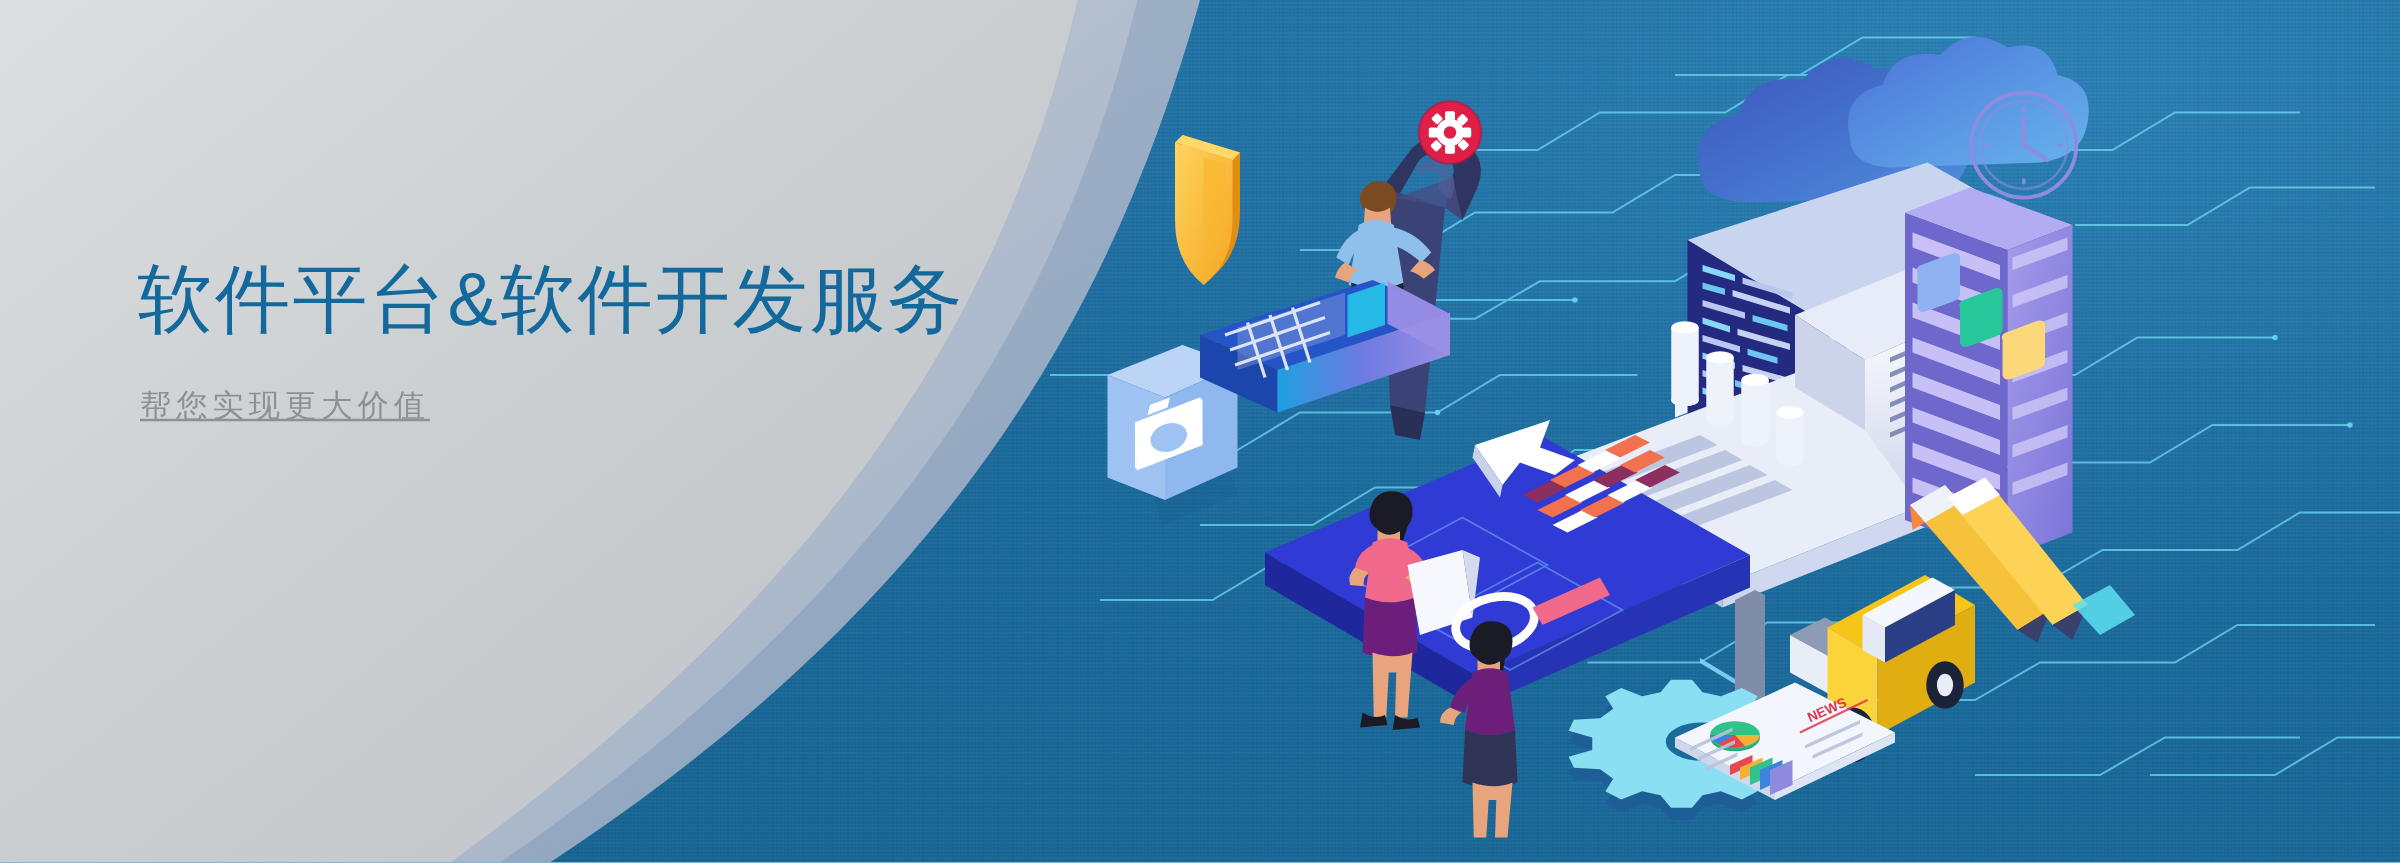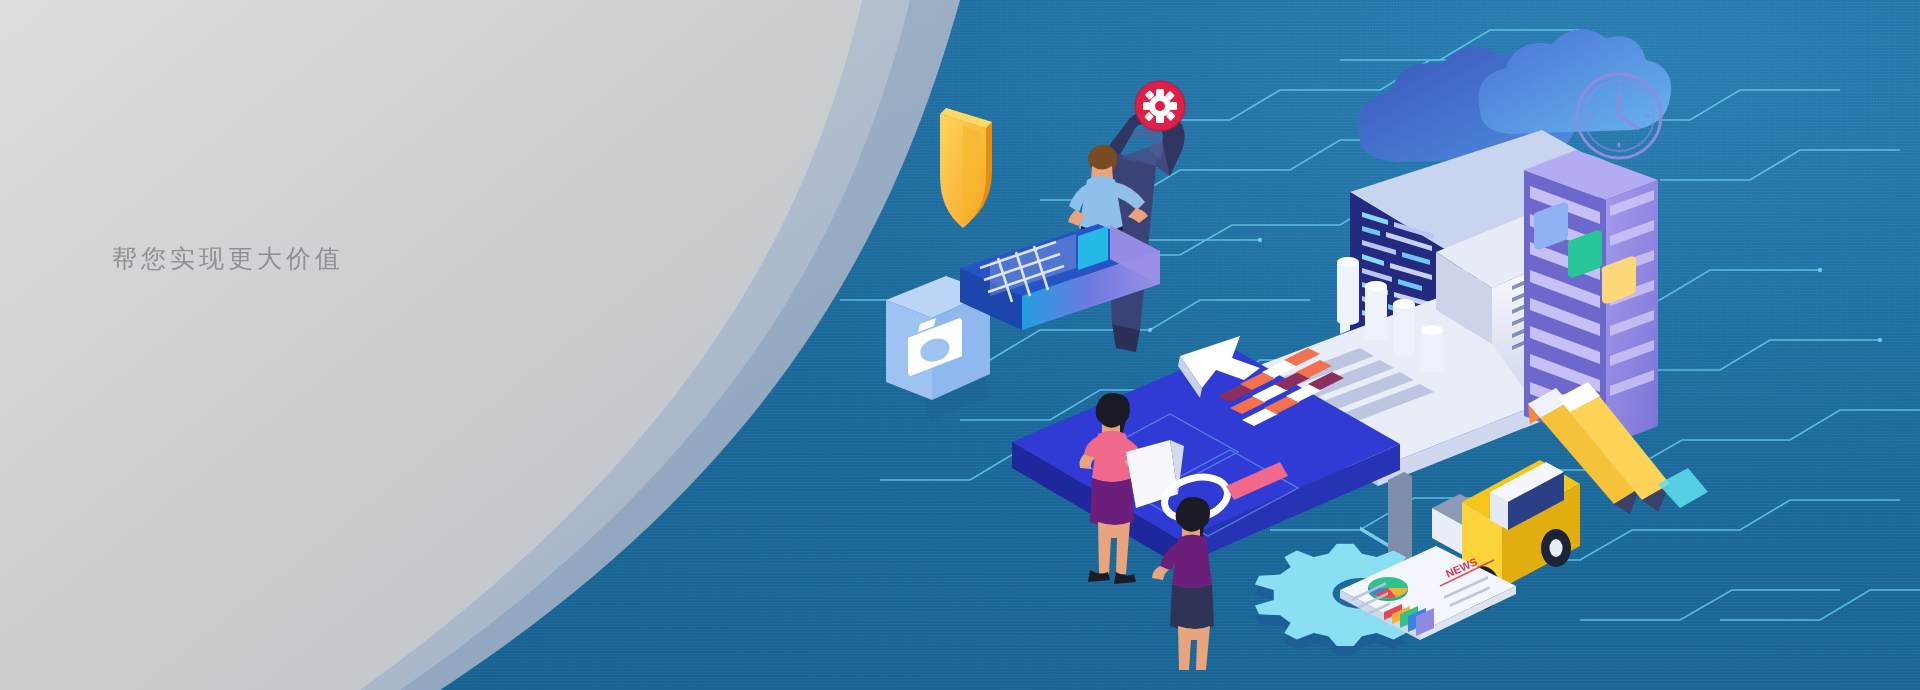--- a/index.html
+++ b/index.html
@@ -31,21 +31,21 @@
   .bg-gray svg, .bg-circuit svg, .illus svg{display:block;}
   
   .copy{position:absolute;left:110px;top:206px;width:760px;z-index:8;}
   .title{
     font-size:60px;line-height:1.12;font-weight:400;
     color:#13699c;letter-spacing:2px;margin:0;white-space:nowrap;
   }
   .subtitle{
     margin:36px 0 0 2px;
     font-size:25px;line-height:1.3;font-weight:400;
-    color:#8d9095;letter-spacing:4px;
+    color:#8d9095;letter-spacing:4px;text-decoration:underline;
   }
   
   .illus{position:absolute;right:0;top:0;width:1080px;height:690px;z-index:5;}
   .bg-circuit{position:absolute;right:0;top:0;width:1080px;height:690px;z-index:4;}
 </style>
 </head>
 <body>
 
 <div class="banner">
 
@@ -519,16 +519,17 @@
 
       <path d="M0 0 L960 0 C 890 250, 760 480, 440 690 L0 690 Z" fill="url(#gGrayBlue2)" opacity=".95"></path>
 
       <path d="M0 0 L910 0 C 850 245, 720 470, 400 690 L0 690 Z" fill="url(#gGrayBlue)"></path>
 
       <path d="M0 0 L862 0 C 806 240, 676 462, 360 690 L0 690 Z" fill="url(#gGrayMain)"></path>
     </svg>
   </div>
 
   <div class="copy">
+    <h1 class="title">软件平台&amp;软件开发服务</h1>
     <p class="subtitle">帮您实现更大价值</p>
   </div>
 
 </div>
 
 </body></html>

